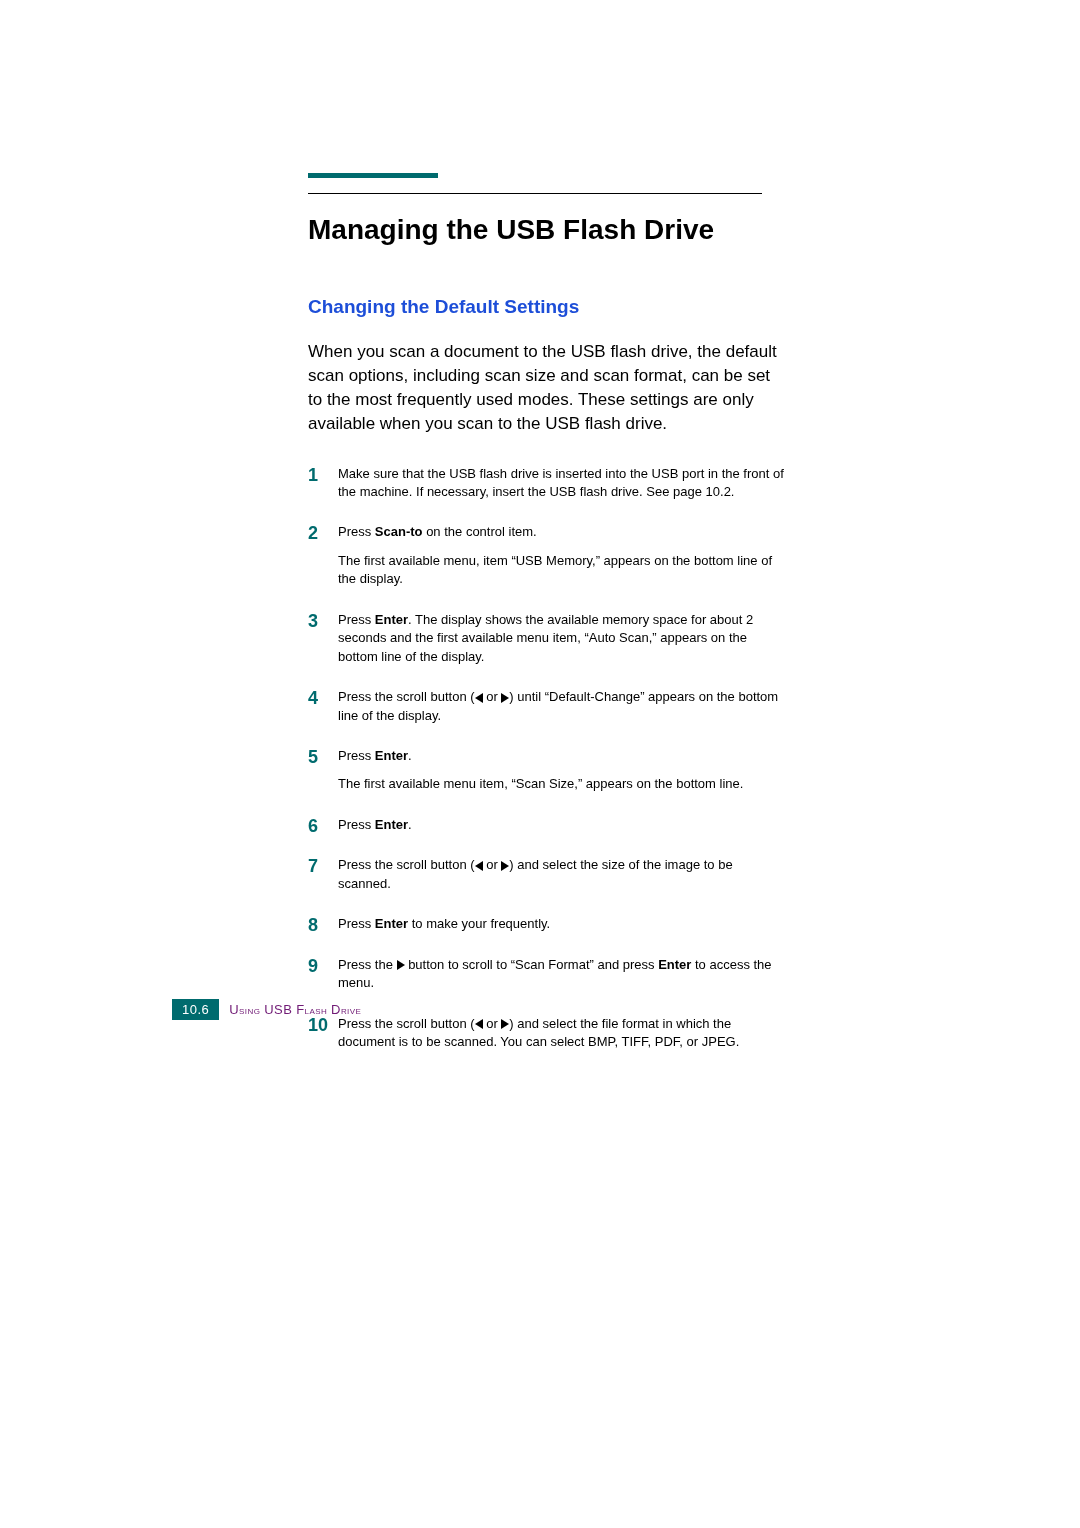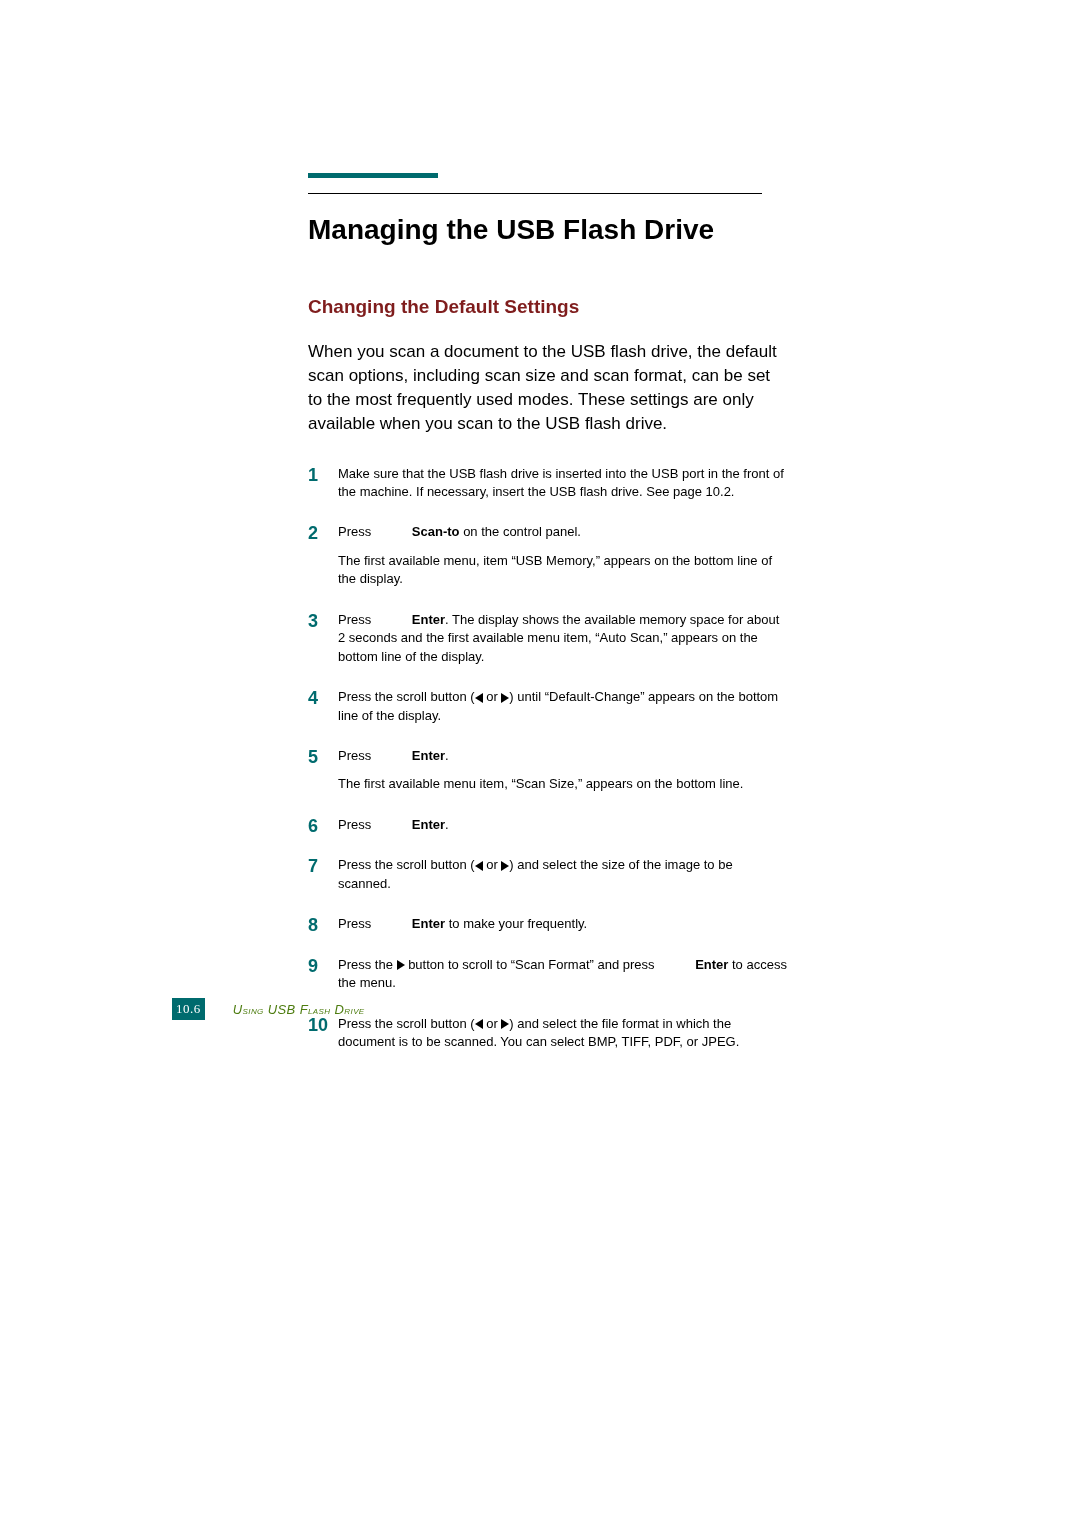--- a/index.html
+++ b/index.html
@@ -39,21 +39,21 @@
   .h1 {
     margin: 18px 0 40px 136px;
     font-weight: bold;
     font-size: 28px;
     color: #000;
   }
   .h2 {
     margin: 50px 0 22px 136px;
     font-weight: bold;
     font-size: 19px;
-    color: #7f1d1d;
+    color: #1d4ed8;
   }
   .intro {
     margin: 0 0 28px 136px;
     font-size: 17px;
     line-height: 1.42;
     max-width: 470px;
   }
   ol.steps {
     list-style: none;
     counter-reset: step;
@@ -74,21 +74,21 @@
     position: absolute;
     left: 0;
     top: -2px;
     font-weight: bold;
     font-size: 18px;
     color: #006b6e;
   }
   ol.steps > li p {
     margin: 10px 0 0 0;
   }
-  b { font-weight: bold; margin-left: 37px; }
+  b { font-weight: bold; }
   .tri {
     display: inline-block;
     width: 0;
     height: 0;
     vertical-align: middle;
   }
   .tri-left {
     border-top: 5px solid transparent;
     border-bottom: 5px solid transparent;
     border-right: 8px solid #000;
@@ -102,31 +102,29 @@
     position: absolute;
     left: 172px;
     bottom: 116px;
     display: flex;
     align-items: center;
     font-size: 13px;
   }
   .page-badge {
     background: #006b6e;
     color: #fff;
-    padding: 3px 4px;
+    padding: 3px 10px;
     font-size: 13px;
-    margin-right: 28px;
+    margin-right: 10px;
     letter-spacing: 0.5px;
-    font-family: Liberation Serif, serif;
   }
   .footer-text {
-    color: #4d7c0f;
+    color: #701a75;
     font-variant: small-caps;
     letter-spacing: 0.4px;
-    font-style: italic;
   }
 </style>
 </head>
 <body>
 
 <div class="page">
 
   <div class="rule-wrap">
     <span class="rule-accent"></span><span class="rule-thin"></span>
   </div>
@@ -137,21 +135,21 @@
 
   <div class="intro">When you scan a document to the USB flash drive, the default scan options, including scan size and scan format, can be set to the most frequently used modes. These settings are only available when you scan to the USB flash drive.</div>
 
   <ol class="steps">
 
     <li>
       <span>Make sure that the USB flash drive is inserted into the USB port in the front of the machine. If necessary, insert the USB flash drive. See page 10.2.</span>
     </li>
 
     <li>
-      <span>Press </span><b>Scan-to</b><span> on the control panel.</span>
+      <span>Press </span><b>Scan-to</b><span> on the control item.</span>
       <p>The first available menu, item “USB Memory,” appears on the bottom line of the display.</p>
     </li>
 
     <li>
       <span>Press </span><b>Enter</b><span>. The display shows the available memory space for about 2 seconds and the first available menu item, “Auto Scan,” appears on the bottom line of the display.</span>
     </li>
 
     <li>
       <span>Press the scroll button (</span><span class="tri tri-left"></span><span> or </span><span class="tri tri-right"></span><span>) until “Default-Change” appears on the bottom line of the display.</span>
     </li>

